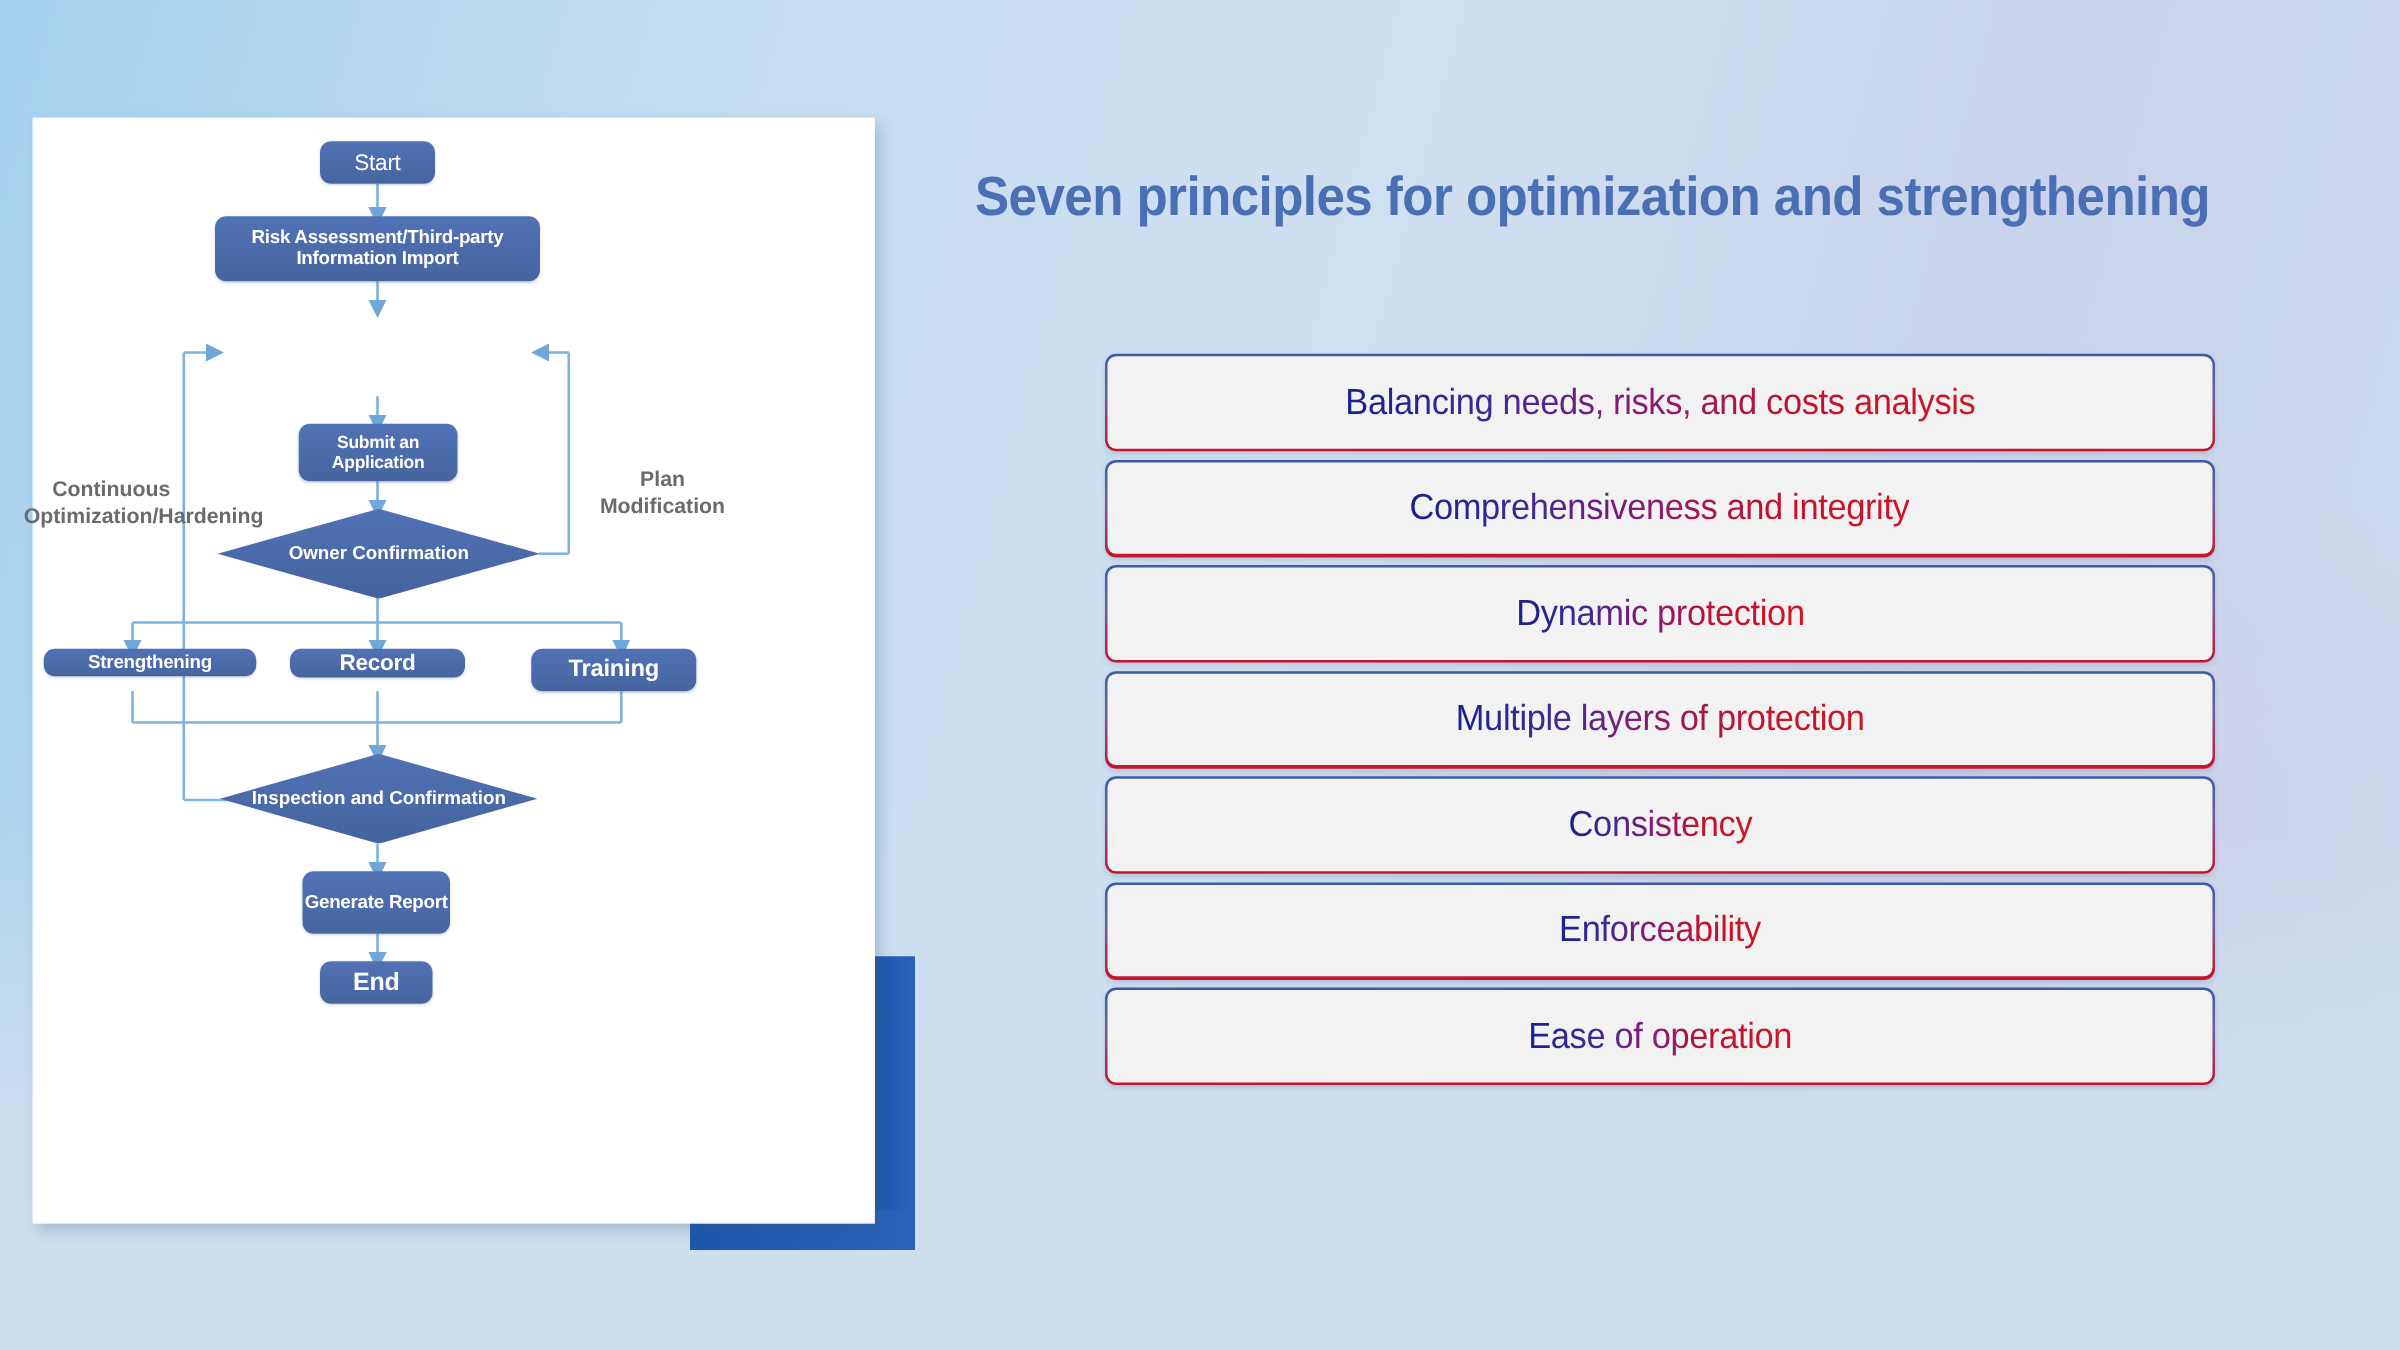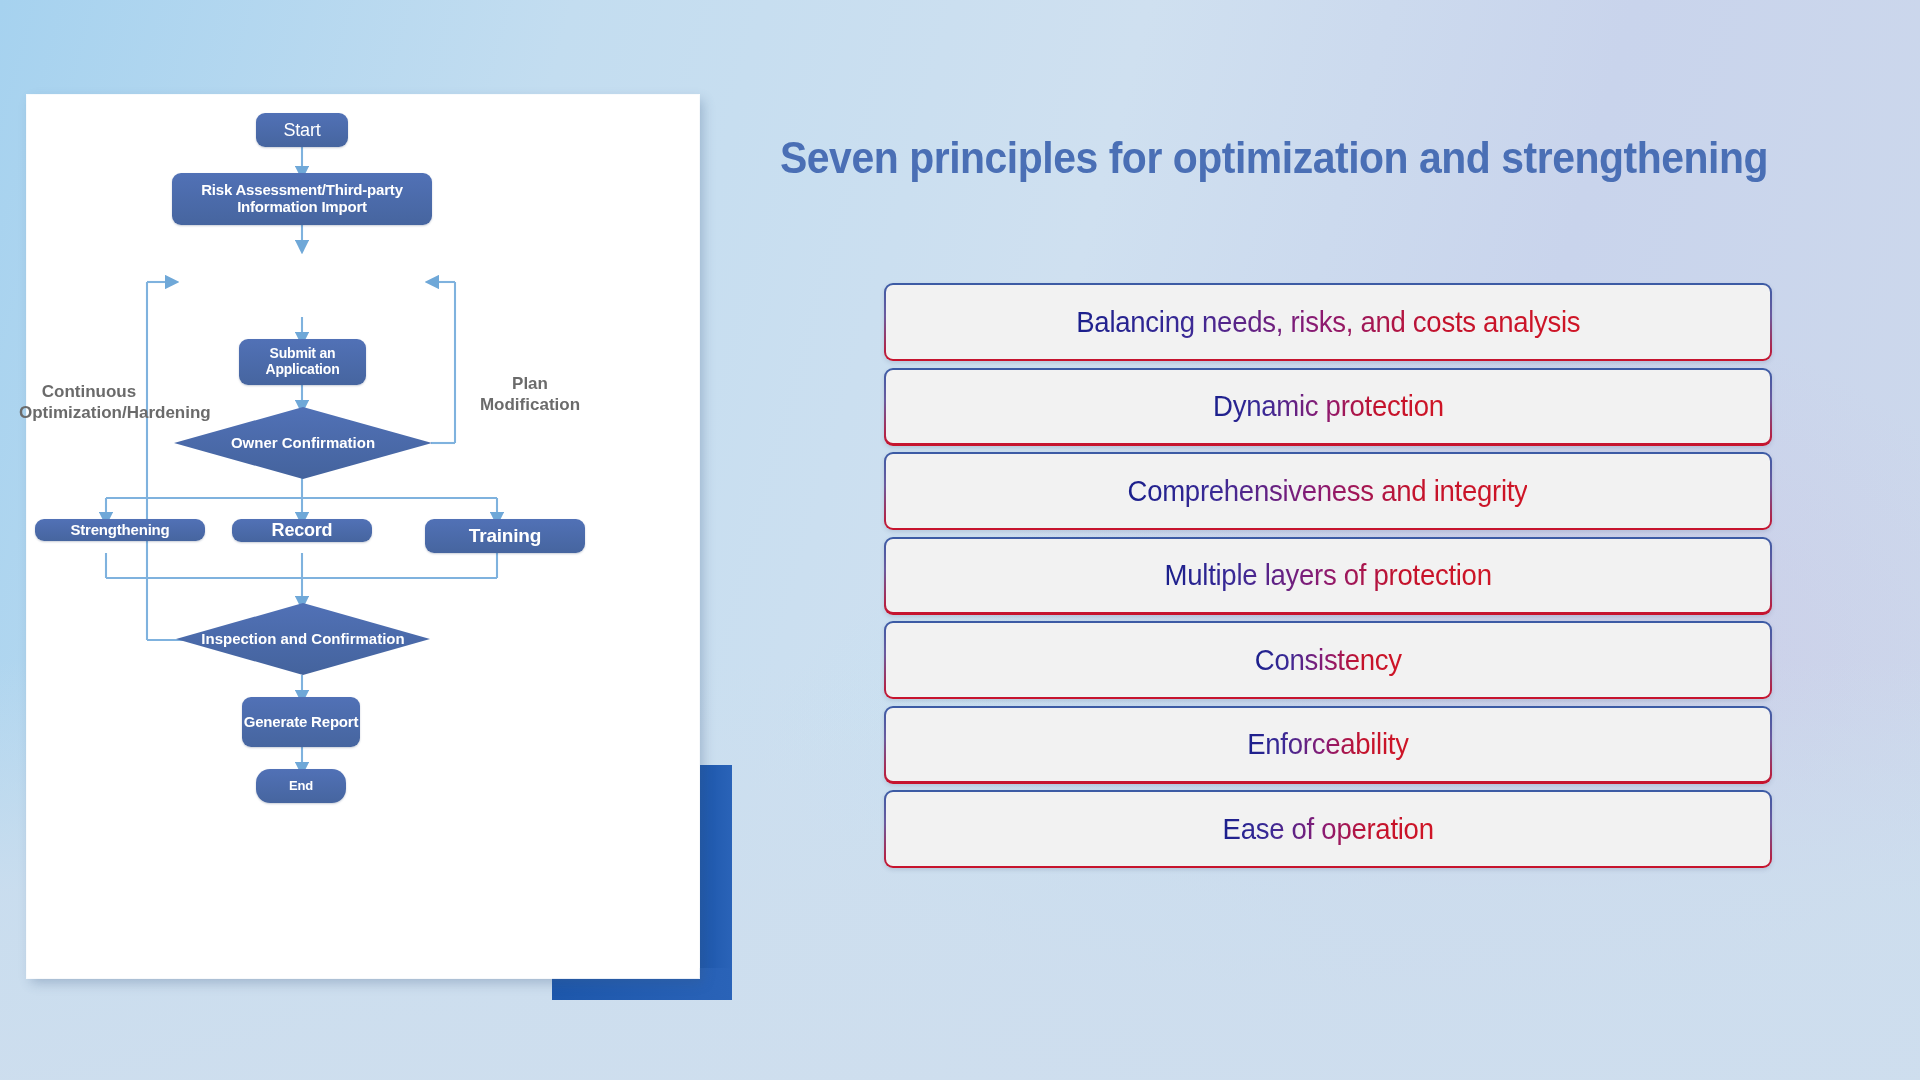--- a/index.html
+++ b/index.html
@@ -204,34 +204,34 @@
     </div>
 
     <div class="node" style="left:8px; top:424px; width:170px; height:22px; font-size:15px;">
       <span>Strengthening</span>
     </div>
 
     <div class="node" style="left:205px; top:424px; width:140px; height:23px; font-size:18px;">
       <span>Record</span>
     </div>
 
-    <div class="node" style="left:398px; top:424px; width:160px; height:34px; font-size:19px;">
+    <div class="node" style="left:398px; top:424px; width:132px; height:34px; font-size:19px;">
       <span>Training</span>
     </div>
 
     <div class="diamond" style="left:149px; top:508px; width:254px; height:72px;">
       <div class="dshape"></div>
       <div class="dlabel">Inspection and Confirmation</div>
     </div>
 
     <div class="node" style="left:215px; top:602px; width:118px; height:50px; font-size:15px;">
       <span>Generate Report</span>
     </div>
 
-    <div class="node" style="left:229px; top:674px; width:90px; height:34px; font-size:13px;border-radius:14px;">
+    <div class="node" style="left:229px; top:674px; width:90px; height:34px; font-size:20px;">
       <span>End</span>
     </div>
 
     <div class="side-label" style="left:-8px; top:287px; width:140px;">
       <span>Continuous Optimization/Hardening</span>
     </div>
 
     <div class="side-label" style="left:438px; top:240px; width:130px;margin-top:39px;">
       <span>Plan Modification</span>
     </div>
@@ -243,32 +243,32 @@
   <div id="principles">
 
     <div class="principle">
       <div class="inner">
         <span class="ptext">Balancing needs, risks, and costs analysis</span>
       </div>
     </div>
 
     <div class="principle">
       <div class="inner">
+        <span class="ptext">Comprehensiveness and integrity</span>
+      </div>
+    </div>
+
+    <div class="principle">
+      <div class="inner">
         <span class="ptext">Dynamic protection</span>
       </div>
     </div>
 
     <div class="principle">
       <div class="inner">
-        <span class="ptext">Comprehensiveness and integrity</span>
-      </div>
-    </div>
-
-    <div class="principle">
-      <div class="inner">
         <span class="ptext">Multiple layers of protection</span>
       </div>
     </div>
 
     <div class="principle">
       <div class="inner">
         <span class="ptext">Consistency</span>
       </div>
     </div>
 

